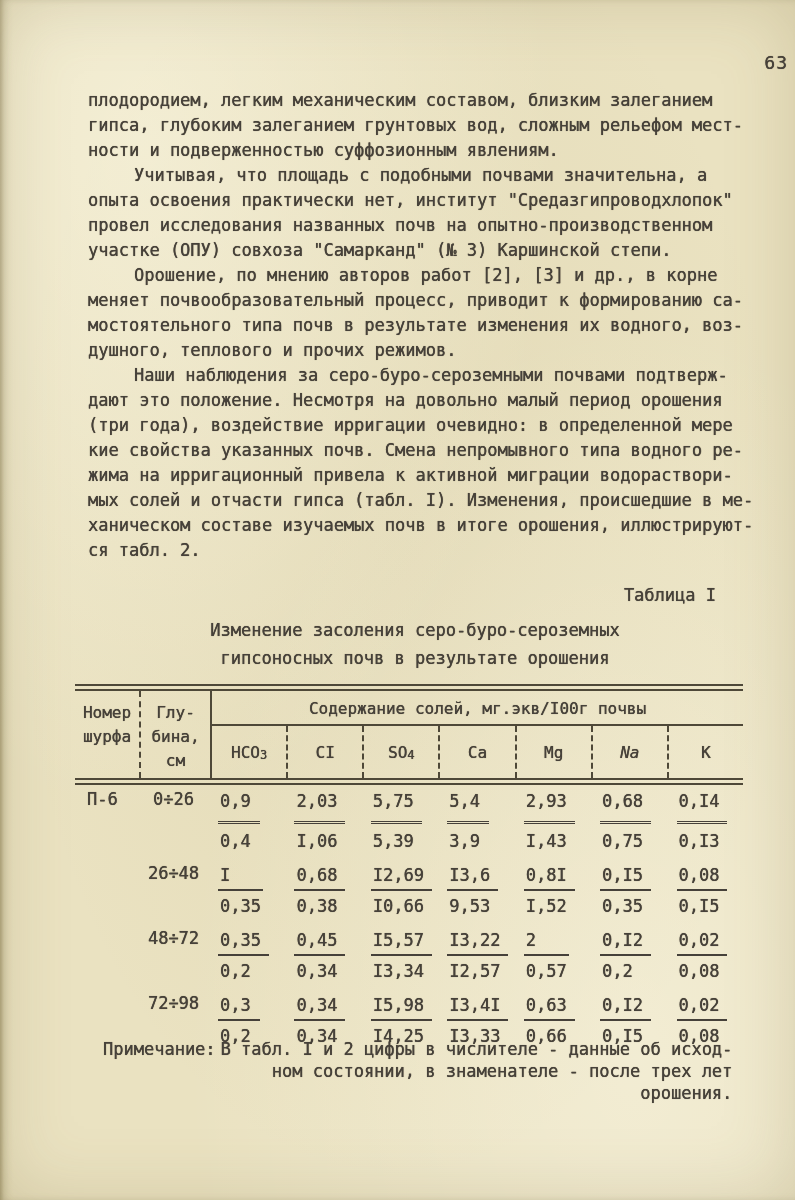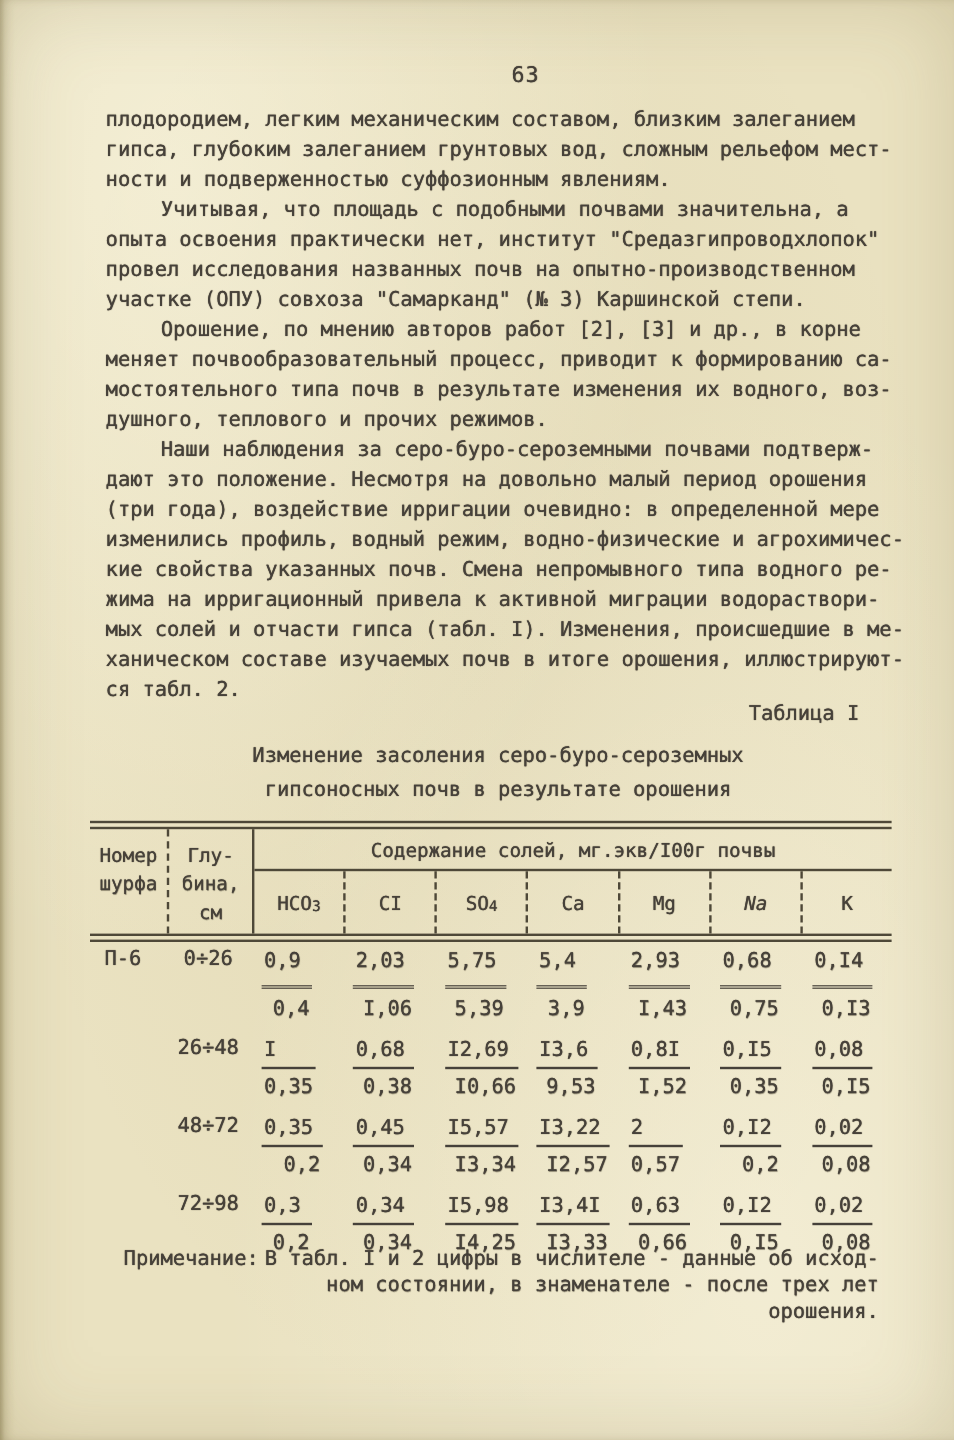--- a/index.html
+++ b/index.html
@@ -10,21 +10,21 @@
       radial-gradient(ellipse at 18% 12%, rgba(255,252,235,0.45), rgba(255,252,235,0) 45%),
       radial-gradient(ellipse at 80% 88%, rgba(255,252,238,0.40), rgba(255,252,238,0) 50%),
       radial-gradient(ellipse at 50% 45%, rgba(140,118,55,0.07), rgba(140,118,55,0) 70%),
       linear-gradient(90deg, #c9c099 0px, #e3dbb8 4px, #eae2c1 14px, #eae2c1 100%),
       #eae2c1;
     box-shadow: inset 0 0 70px rgba(125,105,55,0.22), inset 5px 0 9px -3px rgba(95,82,45,0.35);
     font-family:"DejaVu Sans Mono", monospace;
     color:#46413a;
   }
   .ink{ text-shadow: 0 0 0.7px rgba(62,55,42,0.85), 0.3px 0.3px 0.6px rgba(62,55,42,0.45); }
-  .page-num{position:absolute;top:52px;left:88px;width:700px;text-align:center;font-size:18px;letter-spacing:1px;}
+  .page-num{position:absolute;top:52px;left:88px;width:700px;text-align:right;font-size:18px;letter-spacing:1px;}
   .body-text{position:absolute;top:88px;left:88px;width:672px;font-size:17px;line-height:25px;}
   .bl{white-space:pre;height:25px;}
   .bl.ind{padding-left:46px;}
   .tab-label{position:absolute;top:585px;left:88px;width:628px;text-align:right;font-size:17px;}
   .tab-title{position:absolute;top:616px;left:88px;width:654px;text-align:center;font-size:17px;line-height:28px;}
   .stable{position:absolute;top:684px;left:75px;width:668px;font-size:17px;}
   .rule2{height:3px;border-top:2px solid #4e4838;border-bottom:2px solid #4e4838;}
   .thead{display:flex;align-items:stretch;}
   .col-pit{width:64px;border-right:2px dashed #4e4838;padding-top:10px;text-align:center;line-height:24px;font-size:16px;}
   .col-depth{width:69px;border-right:2px solid #4e4838;padding-top:10px;text-align:center;line-height:24px;font-size:16px;}
@@ -36,21 +36,21 @@
   .subcol sub{font-size:12px;line-height:0;transform:translateY(3px);}
   .subcol:nth-child(6) .main{font-style:italic;}
   .tbody{padding-top:4px;}
   .trow{display:flex;margin-bottom:9px;}
   .cell{box-sizing:border-box;}
   .cell.pit{width:64px;padding-left:12px;}
   .cell.depth{width:69px;text-align:center;}
   .cell.val{flex:1;padding-left:10px;}
   .frac{display:inline-block;text-align:left;line-height:25px;}
   .num{display:block;border-bottom:2px solid #46413a;padding:0 8px 1px 2px;min-width:32px;}
-  .den{display:block;padding:3px 2px 0;text-align:right;}
+  .den{display:block;padding:3px 2px 0;}
   .trow.r0 .num{padding-bottom:7px;border-bottom:3px double #46413a;}
   .trow.r0 .den{padding-top:5px;}
   .note{position:absolute;top:1038px;left:103px;width:670px;display:flex;font-size:17px;line-height:22px;text-align:right;}
   .note-label{white-space:pre;margin-right:5px;}
   .note-lines div{white-space:pre;}
 </style>
 </head>
 <body>
 
 <div class="page ink">
@@ -65,21 +65,20 @@
     <div class="bl">опыта освоения практически нет, институт "Средазгипроводхлопок"</div>
     <div class="bl">провел исследования названных почв на опытно-производственном</div>
     <div class="bl">участке (ОПУ) совхоза "Самарканд" (№ 3) Каршинской степи.</div>
     <div class="bl ind">Орошение, по мнению авторов работ [2], [3] и др., в корне</div>
     <div class="bl">меняет почвообразовательный процесс, приводит к формированию са-</div>
     <div class="bl">мостоятельного типа почв в результате изменения их водного, воз-</div>
     <div class="bl">душного, теплового и прочих режимов.</div>
     <div class="bl ind">Наши наблюдения за серо-буро-сероземными почвами подтверж-</div>
     <div class="bl">дают это положение. Несмотря на довольно малый период орошения</div>
     <div class="bl">(три года), воздействие ирригации очевидно: в определенной мере</div>
-    <div class="bl">изменились профиль, водный режим, водно-физические и агрохимичес-</div>
     <div class="bl">кие свойства указанных почв. Смена непромывного типа водного ре-</div>
     <div class="bl">жима на ирригационный привела к активной миграции водораствори-</div>
     <div class="bl">мых солей и отчасти гипса (табл. I). Изменения, происшедшие в ме-</div>
     <div class="bl">ханическом составе изучаемых почв в итоге орошения, иллюстрируют-</div>
     <div class="bl">ся табл. 2.</div>
   </div>
 
   <div class="tab-label">Таблица I</div>
 
   <div class="tab-title">

